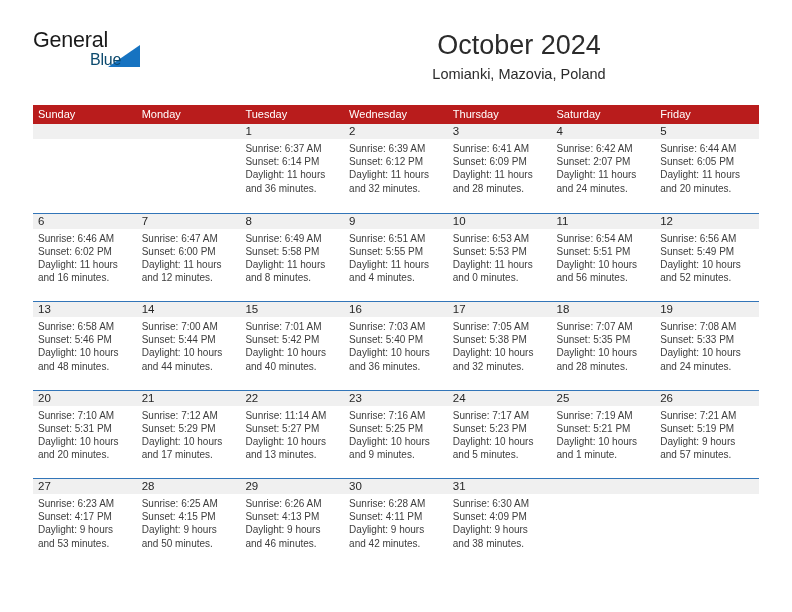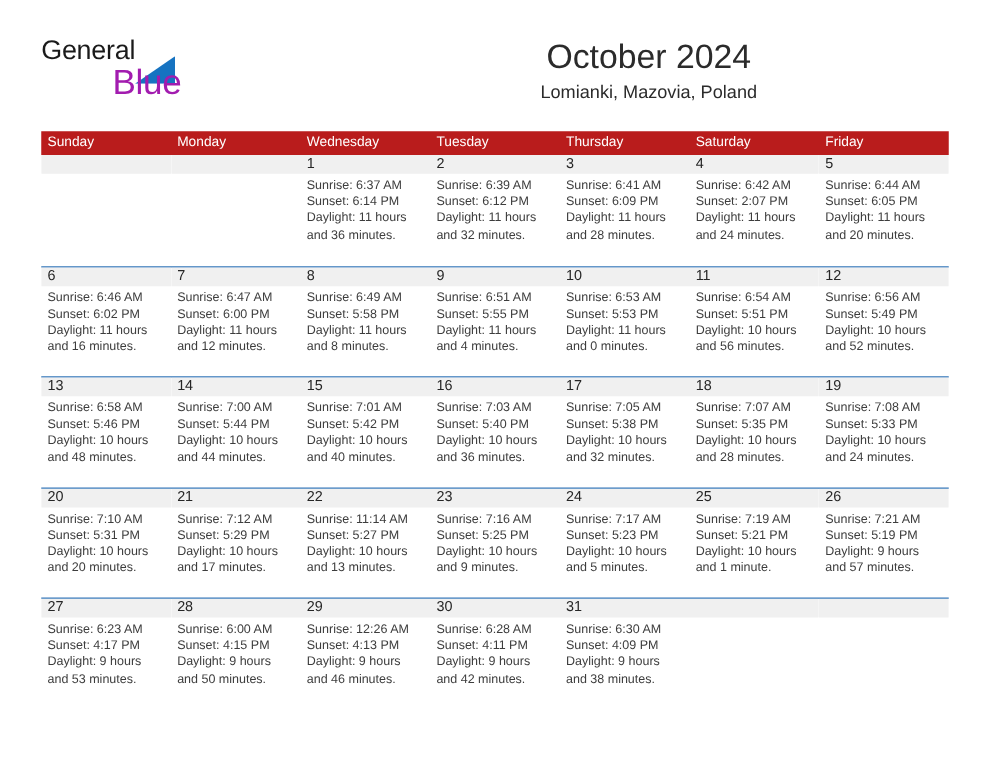--- a/index.html
+++ b/index.html
@@ -33,22 +33,22 @@
     left: 0; top: 0;
     font-size: 21.5px;
     color: #1a1a1a;
     letter-spacing: -0.2px;
     line-height: 1;
     white-space: nowrap;
   }
   .brand-blue {
     position: absolute;
     left: 57px; top: 22px;
-    font-size: 28px;
-    color: #a21caf;
+    font-size: 16px;
+    color: #0c4a6e;
     letter-spacing: -0.2px;
     line-height: 1;
     white-space: nowrap;
   }
   .brand-triangle {
     position: absolute;
     left: 75px; top: 15px;
     width: 32px; height: 22px;
   }
 
@@ -151,22 +151,22 @@
       <div class="cal-title">October 2024</div>
       <div class="cal-location">Lomianki, Mazovia, Poland</div>
     </div>
 
   </div>
 
   <div class="calendar">
     <div class="dow-row">
       <div class="dow">Sunday</div>
       <div class="dow">Monday</div>
+      <div class="dow">Tuesday</div>
       <div class="dow">Wednesday</div>
-      <div class="dow">Tuesday</div>
       <div class="dow">Thursday</div>
       <div class="dow">Saturday</div>
       <div class="dow">Friday</div>
     </div>
     <div id="weeks-container">
         <div class="week first">
           <div class="cell empty">
             <div class="daynum-band">
               <span class="daynum"></span>
             </div>
@@ -479,32 +479,32 @@
               <div>Sunset: 4:17 PM</div>
               <div>Daylight: 9 hours</div>
               <div>and 53 minutes.</div>
             </div>
           </div>
           <div class="cell">
             <div class="daynum-band">
               <span class="daynum">28</span>
             </div>
             <div class="cell-body">
-              <div>Sunrise: 6:00 AM</div>
+              <div>Sunrise: 6:25 AM</div>
               <div>Sunset: 4:15 PM</div>
               <div>Daylight: 9 hours</div>
               <div>and 50 minutes.</div>
             </div>
           </div>
           <div class="cell">
             <div class="daynum-band">
               <span class="daynum">29</span>
             </div>
             <div class="cell-body">
-              <div>Sunrise: 12:26 AM</div>
+              <div>Sunrise: 6:26 AM</div>
               <div>Sunset: 4:13 PM</div>
               <div>Daylight: 9 hours</div>
               <div>and 46 minutes.</div>
             </div>
           </div>
           <div class="cell">
             <div class="daynum-band">
               <span class="daynum">30</span>
             </div>
             <div class="cell-body">

